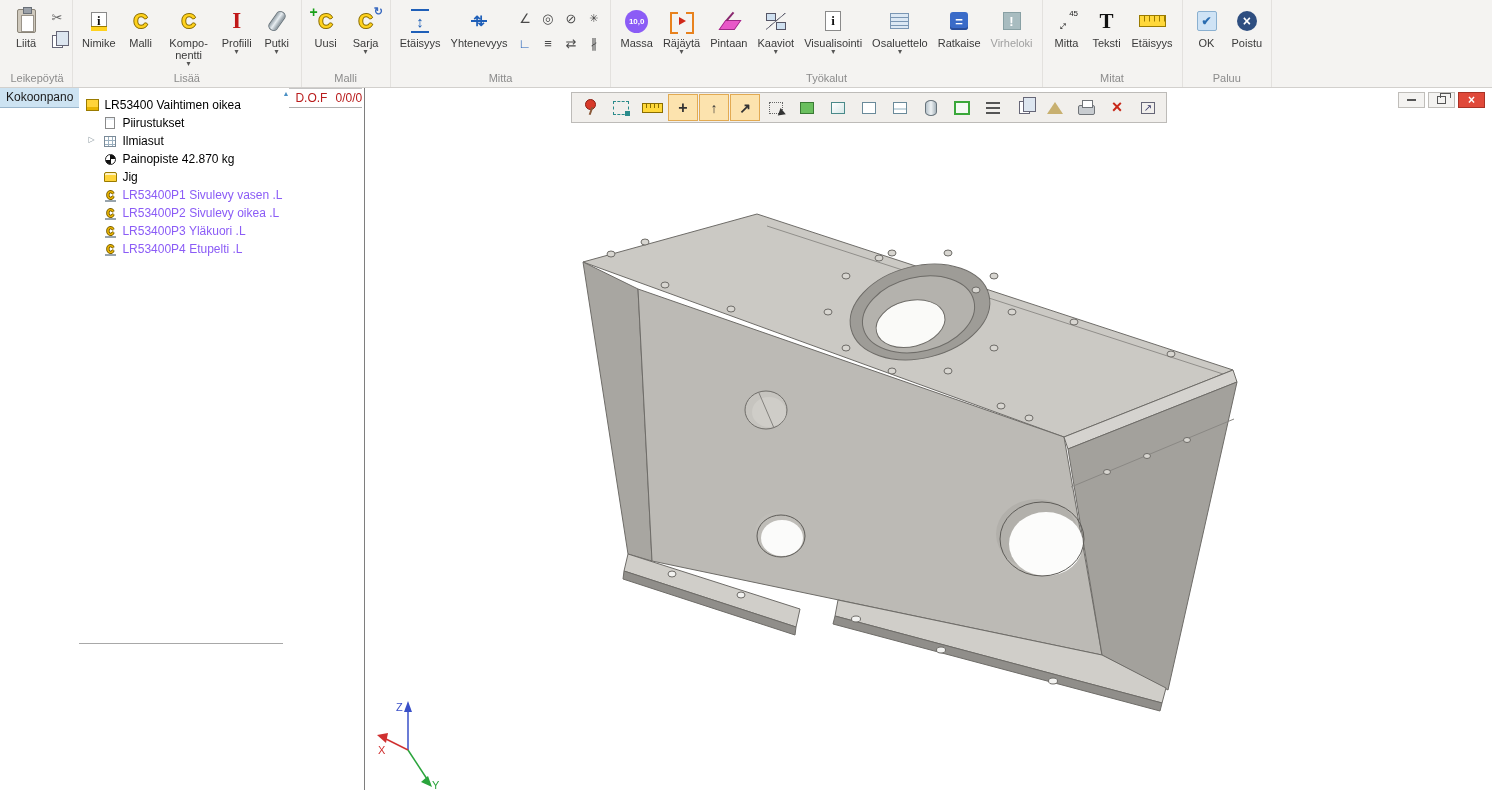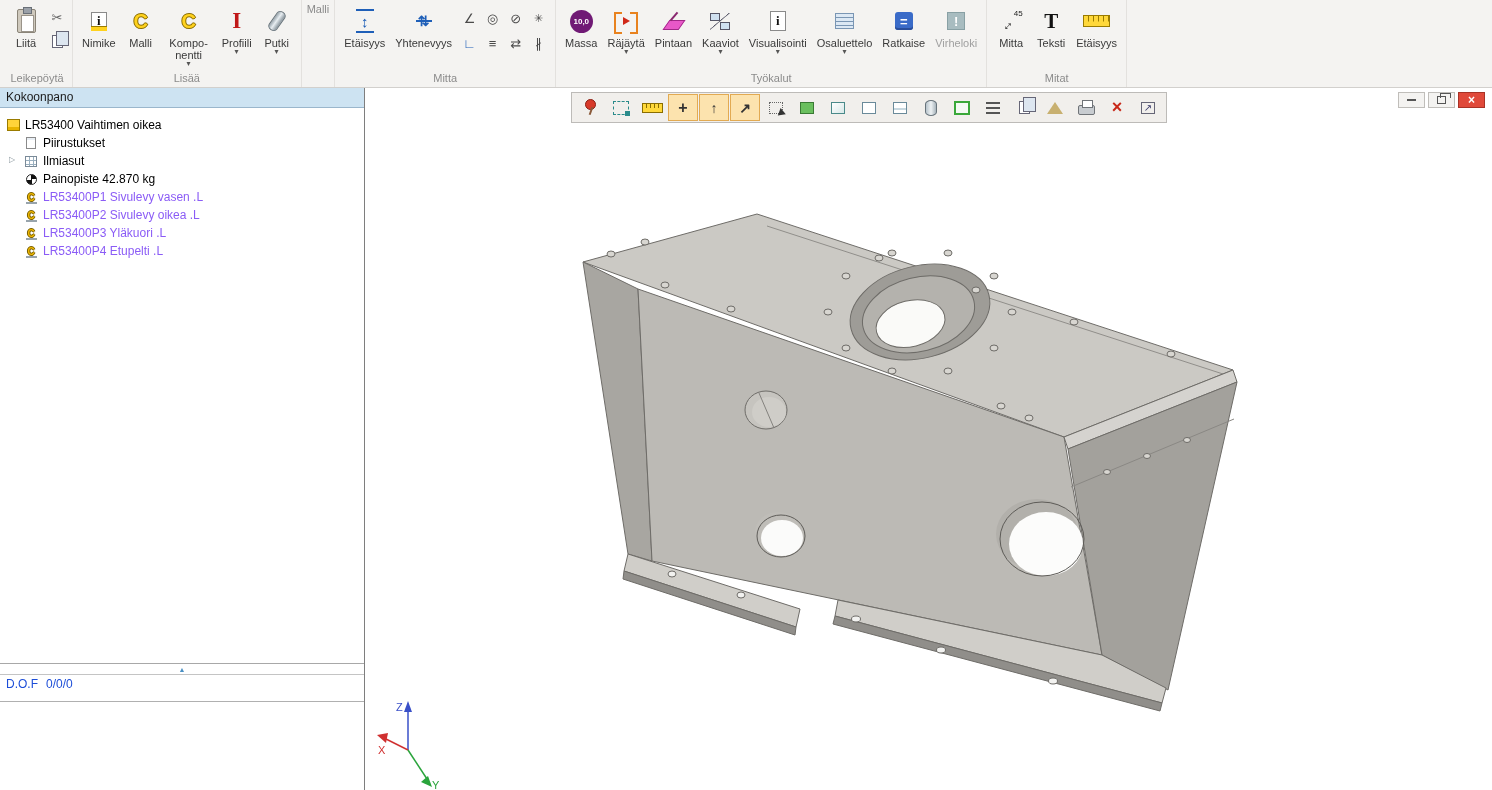--- a/index.html
+++ b/index.html
@@ -40,21 +40,21 @@
   .ic-prof::before{content:"I";font-family:"Liberation Serif",serif;font-weight:bold;font-size:23px;color:#c01818}
   .ic-putki{width:10px;height:22px;border:1px solid #68747c;border-radius:5px/4px;background:linear-gradient(90deg,#9aa6ae,#e8eef2 45%,#8a969e);transform:rotate(35deg)}
   .ic-dim{width:18px;height:24px;border-top:2px solid #1f5fb8;border-bottom:2px solid #1f5fb8;display:flex;align-items:center;justify-content:center}
   .ic-dim::before{content:"↕";color:#1f5fb8;font-weight:bold;font-size:15px}
   .ic-coin{width:18px;height:24px;display:flex;align-items:center;justify-content:center;background:linear-gradient(#1f5fb8,#1f5fb8) center/16px 2px no-repeat}
   .ic-coin::before{content:"⇅";color:#1f5fb8;font-weight:bold;font-size:14px}
   .mini-grid{display:grid;grid-template-columns:repeat(4,23px);grid-auto-rows:25px;margin-top:4px}
   .mbtn{display:flex;align-items:center;justify-content:center;font-size:13px;color:#4a4a4a;border:1px solid transparent}
   .g-angle::before{content:"∠"} .g-conc::before{content:"◎"} .g-nox::before{content:"⊘"} .g-star::before{content:"✳";font-size:11px}
   .g-perp::before{content:"∟";color:#1f5fb8;font-weight:bold} .g-par::before{content:"≡"} .g-swap::before{content:"⇄"} .g-npar::before{content:"∦"}
-  .ic-massa{width:23px;height:23px;border-radius:50%;background:#701a75;display:flex;align-items:center;justify-content:center}
+  .ic-massa{width:23px;height:23px;border-radius:50%;background:#8b5cf6;display:flex;align-items:center;justify-content:center}
   .massa-num{font-size:8px;color:#fff;font-weight:bold}
   .ic-raja{position:relative;width:24px;height:18px}
   .ic-raja::before{content:"";position:absolute;left:0;top:0;width:6px;height:18px;border:2px solid #e8821e;border-right:none}
   .ic-raja::after{content:"";position:absolute;right:0;top:0;width:6px;height:18px;border:2px solid #e8821e;border-left:none}
   .ic-raja .tri{position:absolute;left:9px;top:5px;width:0;height:0;border-left:7px solid #d02818;border-top:4px solid transparent;border-bottom:4px solid transparent}
   .ic-pint{position:relative;width:20px;height:18px}
   .ic-pint::before{content:"";position:absolute;left:3px;top:8px;width:14px;height:8px;background:#e858c8;border:1px solid #a02888;transform:skewX(-35deg)}
   .ic-pint::after{content:"";position:absolute;left:10px;top:-1px;width:2px;height:11px;background:#8a2870;transform:rotate(40deg)}
   .ic-kaav{position:relative;width:20px;height:17px;background:linear-gradient(to bottom right,transparent 46%,#556 48%,transparent 52%)}
   .ic-kaav::before{content:"";position:absolute;left:0;top:0;width:8px;height:6px;border:1px solid #556;background:#cfe0f0}
@@ -74,21 +74,21 @@
     background-image:repeating-linear-gradient(90deg,transparent 0 4px,#9a7b00 4px 5px);background-size:100% 55%;background-repeat:no-repeat}
   .ic-ok{width:20px;height:20px;background:#cfe3f5;border:1px solid #8ab0d0;border-radius:2px;display:flex;align-items:center;justify-content:center}
   .ic-ok::before{content:"✔";color:#2a6cb0;font-weight:bold;font-size:12px}
   .ic-poistu{width:20px;height:20px;border-radius:50%;background:#2e4e80;display:flex;align-items:center;justify-content:center}
   .ic-poistu::before{content:"×";color:#fff;font-weight:bold;font-size:14px}
 
   
   .main{flex:1;display:flex;height:702px}
 
   
-  .left{width:365px;display:flex;flex-direction:column;background:#fff;border-right:1px solid #7e7e7e}
+  .left{width:365px;display:flex;background:#fff;border-right:1px solid #7e7e7e}
   .panel-header{height:20px;background:#cde3f2;border-bottom:1px solid #9ab6cc;padding:2px 6px;font-size:12px;color:#1a1a1a}
   .tree{height:556px;border-bottom:1px solid #a8a8a8;padding-top:8px;overflow:hidden;background:#fff}
   .trow{height:18px;display:flex;align-items:center;gap:5px;padding-left:24px;position:relative;white-space:nowrap}
   .trow.root{padding-left:6px}
   .texp{position:absolute;left:9px;top:3px;font-size:8px;color:#8a979e}
   .texp::before{content:"▷"}
   .tico{width:14px;height:14px;flex:0 0 14px;display:flex;align-items:center;justify-content:center}
   .tlabel{font-size:12px;color:#000}
   .trow.part .tlabel{color:#8b5cf6}
   .ic-asm{width:13px;height:12px;background:#ffd43a;border:1px solid #9a7b00;box-shadow:inset 0 -3px 0 #e8b400}
@@ -99,21 +99,21 @@
                      linear-gradient(transparent 0 3px,#9ab0c0 3px 4px,transparent 4px 7px,#9ab0c0 7px 8px,transparent 8px)}
   .ic-cog{width:11px;height:11px;border-radius:50%;border:1px solid #222;
     background:conic-gradient(#111 0 25%,#fff 25% 50%,#111 50% 75%,#fff 75%)}
   .ic-jig{width:13px;height:10px;background:#ffd43a;border:1px solid #9a7b00;border-radius:2px 2px 0 0;box-shadow:inset 0 2px 0 #fff3c0}
   .ic-part{position:relative;width:13px;height:13px;display:flex;align-items:center;justify-content:center;
     background:linear-gradient(#98a4ac,#98a4ac) bottom/11px 2px no-repeat}
   .ic-part::before{content:"C";font-weight:bold;font-size:10px;color:#f0b800;
     text-shadow:0 1px 0 #7a6000,0 -1px 0 #7a6000,1px 0 0 #7a6000,-1px 0 0 #7a6000}
   .splitter{height:10px;display:flex;align-items:center;justify-content:center;color:#4a90c4;font-size:7px;line-height:7px}
   .splitter::before{content:"▲"}
-  .dof{height:28px;line-height:19px;padding-left:6px;border-top:1px solid #c4c4c4;border-bottom:1px solid #b0b0b0;font-size:12px;color:#1d4ed8;background:#fff}
+  .dof{height:20px;line-height:19px;padding-left:6px;border-top:1px solid #c4c4c4;border-bottom:1px solid #b0b0b0;font-size:12px;color:#b91c1c;background:#fff}
   .dof .v{margin-left:8px}
   .panel-rest{flex:1;background:#fff}
 
   
   .viewport{flex:1;position:relative;background:#fff;overflow:hidden}
   .model{position:absolute;left:0;top:0}
 
   .vpbar{position:absolute;left:206px;top:4px;height:31px;background:#f1efec;border:1px solid #bdbbb8;display:flex;align-items:center;padding:1px 3px;gap:1px}
   .vbtn{width:30px;height:27px;display:flex;align-items:center;justify-content:center;border:1px solid transparent}
   .vbtn.active{background:#fce3ae;border-color:#e2aa52}
@@ -211,20 +211,35 @@
               <span class="ic-putki"></span>
             </div>
           <div class="rlabel">Putki</div>
           <span class="dd"></span>
         </div>
       </div>
       <div class="rgroup-label">Lisää</div>
     </div>
 
     <div class="rgroup">
+      <div class="rgroup-body">
+        <div class="rbtn">
+          <div class="ricon">
+              <span class="ylwC ic-uusi"></span>
+            </div>
+          <div class="rlabel">Uusi</div>
+        </div>
+        <div class="rbtn">
+          <div class="ricon">
+              <span class="ylwC ic-sarja"></span>
+            </div>
+          <div class="rlabel">Sarja</div>
+          <span class="dd"></span>
+        </div>
+      </div>
       <div class="rgroup-label">Malli</div>
     </div>
 
     <div class="rgroup">
       <div class="rgroup-body">
         <div class="rbtn">
           <div class="ricon">
               <span class="ic-dim"></span>
             </div>
           <div class="rlabel">Etäisyys</div>
@@ -330,20 +345,37 @@
         <div class="rbtn">
           <div class="ricon">
               <span class="ic-ruler2"></span>
             </div>
           <div class="rlabel">Etäisyys</div>
         </div>
       </div>
       <div class="rgroup-label">Mitat</div>
     </div>
 
+    <div class="rgroup">
+      <div class="rgroup-body">
+        <div class="rbtn">
+          <div class="ricon">
+              <span class="ic-ok"></span>
+            </div>
+          <div class="rlabel">OK</div>
+        </div>
+        <div class="rbtn">
+          <div class="ricon">
+              <span class="ic-poistu"></span>
+            </div>
+          <div class="rlabel">Poistu</div>
+        </div>
+      </div>
+      <div class="rgroup-label">Paluu</div>
+    </div>
 
   </div>
 
   <div class="main">
 
     <div class="left">
       <div class="panel-header">Kokoonpano</div>
       <div class="tree">
         <div class="trow root">
           <span class="tico">
@@ -362,20 +394,26 @@
           <span class="tico">
               <span class="ic-grid"></span>
             </span>
           <span class="tlabel">Ilmiasut</span>
         </div>
         <div class="trow">
           <span class="tico">
               <span class="ic-cog"></span>
             </span>
           <span class="tlabel">Painopiste 42.870 kg</span>
+        </div>
+        <div class="trow">
+          <span class="tico">
+              <span class="ic-jig"></span>
+            </span>
+          <span class="tlabel">Jig</span>
         </div>
         <div class="trow part">
           <span class="tico">
               <span class="ic-part"></span>
             </span>
           <span class="tlabel">LR53400P1 Sivulevy vasen .L</span>
         </div>
         <div class="trow part">
           <span class="tico">
               <span class="ic-part"></span>

